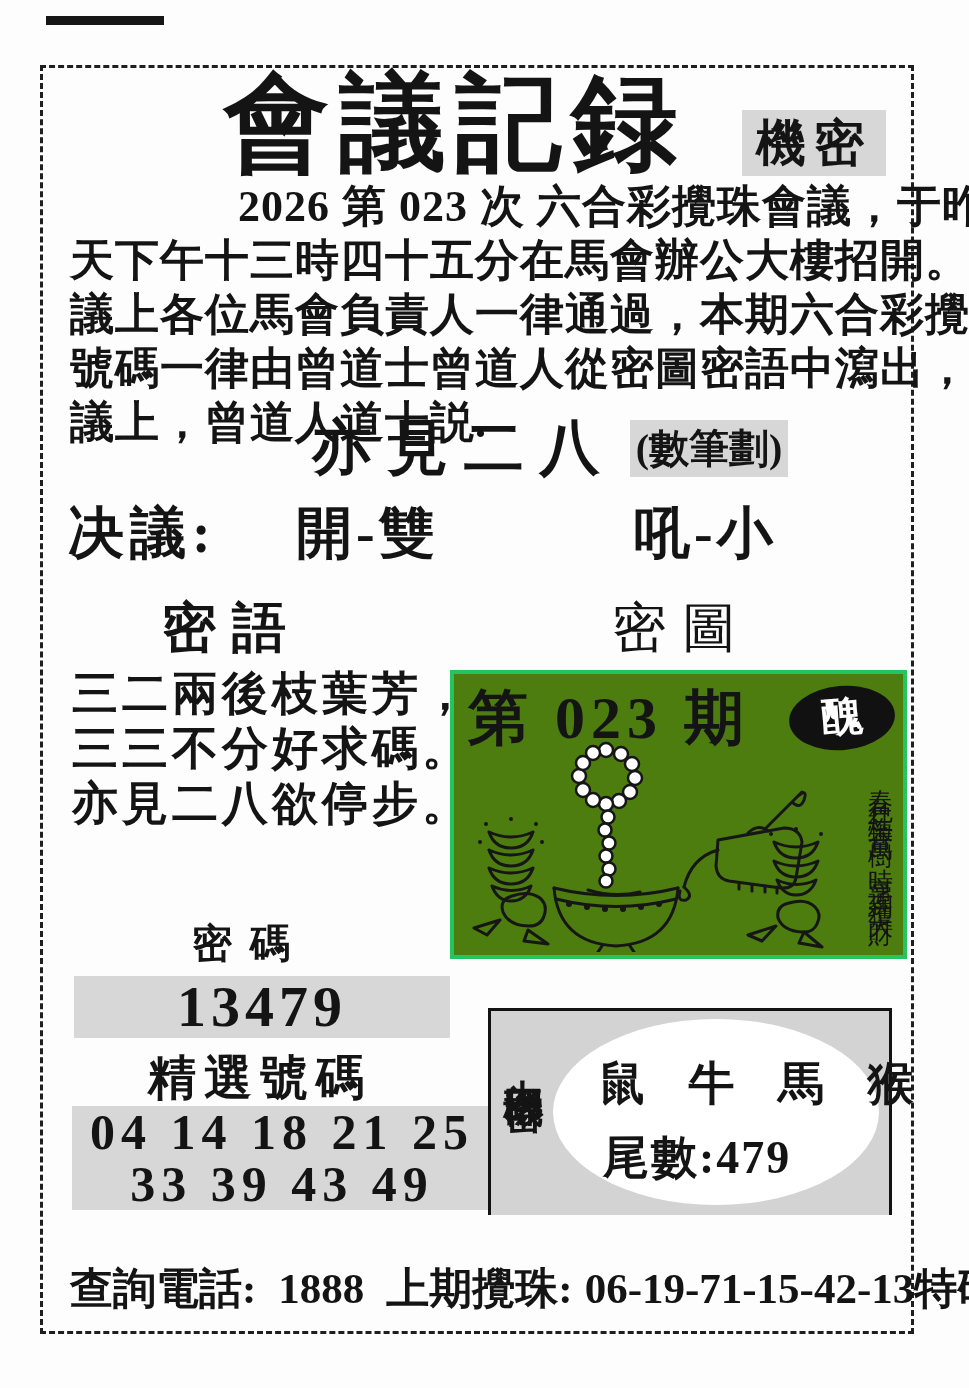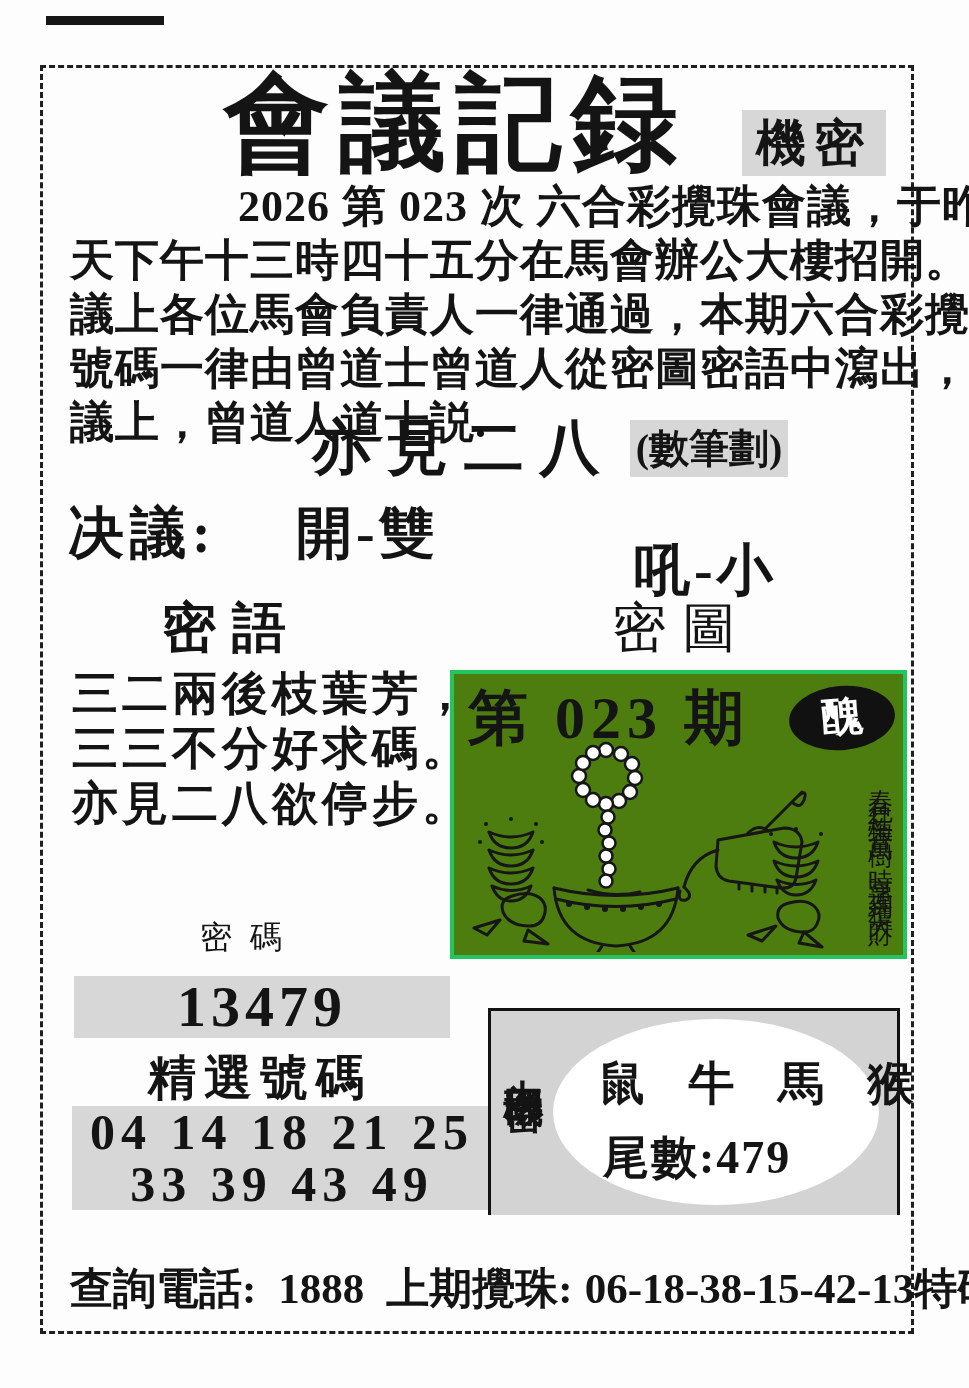--- a/index.html
+++ b/index.html
@@ -47,21 +47,21 @@
     text-align:center;white-space:nowrap;
   }
   .hint-main{font-size:60px;font-weight:bold;letter-spacing:16px;vertical-align:middle;}
   .hint-note{
     font-size:40px;font-weight:bold;background:var(--hl);
     padding:6px 6px;margin-left:10px;vertical-align:middle;text-align:center;
   }
   
   .res-label{left:68px;top:496px;font-size:56px;font-weight:bold;letter-spacing:6px;}
   .res-item1{left:296px;top:496px;font-size:56px;font-weight:bold;letter-spacing:4px;}
-  .res-item2{left:634px;top:496px;font-size:56px;font-weight:bold;letter-spacing:4px;margin-top:37px;}
+  .res-item2{left:634px;top:496px;font-size:56px;font-weight:bold;letter-spacing:4px;}
   
   .h-words{left:162px;top:592px;font-size:54px;font-weight:bold;letter-spacing:16px;}
   .h-map{left:612px;top:592px;font-size:54px;font-weight:normal;letter-spacing:16px;}
   
   .poem{
     left:72px;top:666px;width:380px;
     font-size:46px;line-height:55px;font-weight:bold;
     letter-spacing:4px;white-space:nowrap;text-align:right;
   }
   
@@ -79,40 +79,40 @@
   }
   .map-vert{
     right:6px;top:96px;height:176px;
     writing-mode:vertical-rl;
     font-size:25px;letter-spacing:9px;line-height:34px;
     white-space:nowrap;
   }
   .map-vert span{display:inline-block;}
   .map-svg{left:2px;top:66px;}
   
-  .h-code{left:120px;top:916px;width:260px;text-align:center;font-size:32px;font-weight:normal;letter-spacing:18px;white-space:nowrap;}
+  .h-code{left:120px;top:916px;width:260px;text-align:center;font-size:40px;font-weight:bold;letter-spacing:18px;white-space:nowrap;}
   .code-bar{
     left:74px;top:976px;width:376px;height:62px;
     background:var(--hl);
     font-size:58px;line-height:62px;font-weight:bold;
     text-align:center;letter-spacing:5px;
   }
   
   .h-selected{left:100px;top:1046px;width:320px;text-align:center;font-size:48px;font-weight:bold;letter-spacing:8px;white-space:nowrap;}
   .num-box{
     left:72px;top:1106px;width:420px;height:104px;
     background:var(--hl);
     font-size:50px;line-height:52px;font-weight:bold;
     text-align:center;letter-spacing:6px;white-space:nowrap;
   }
   
   .internal-box{
     left:488px;top:1008px;width:398px;height:204px;
     background:#d3d3d3;
-    border:3px solid #121212;border-bottom:none;padding-left:8px;
+    border:3px solid #121212;border-bottom:none;
   }
   .internal-ellipse{
     position:absolute;left:62px;top:8px;width:326px;height:186px;
     background:#fff;border-radius:50%;
   }
   .internal-vert{
     position:absolute;left:10px;top:36px;height:164px;
     writing-mode:vertical-rl;
     font-size:40px;font-weight:bold;letter-spacing:4px;line-height:44px;
   }
@@ -261,14 +261,14 @@
 </div>
 
 <div class="abs internal-box">
   <div class="internal-ellipse"></div>
   <div class="internal-vert">内部機密</div>
   <div class="internal-zodiacs">鼠 牛 馬 猴</div>
   <div class="internal-tail">尾數:479</div>
 </div>
 
 <div class="abs footer">
-  <span>查詢電話:</span><span class="gap"></span><span>1888</span><span class="gap"></span><span>上期攪珠:</span><span class="gap-s"></span><span>06-18-38-15-42-13</span><span>特码</span>
+  <span>查詢電話:</span><span class="gap"></span><span>1888</span><span class="gap"></span><span>上期攪珠:</span><span class="gap-s"></span><span>06-19-71-15-42-13</span><span>特码</span>
 </div>
 
 </body></html>

